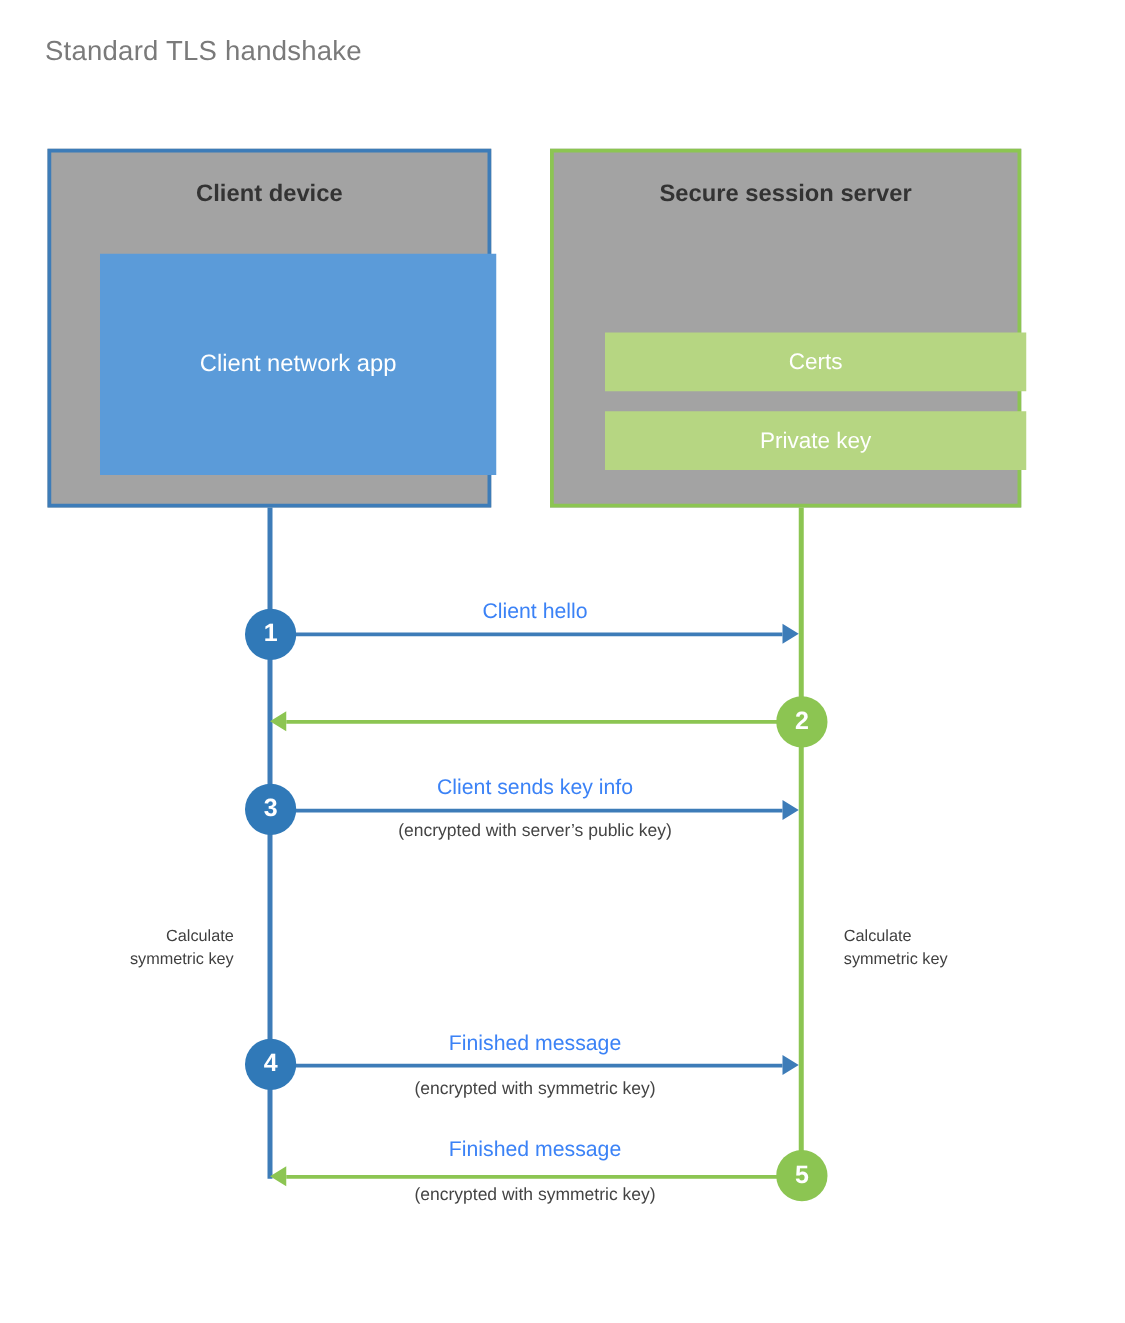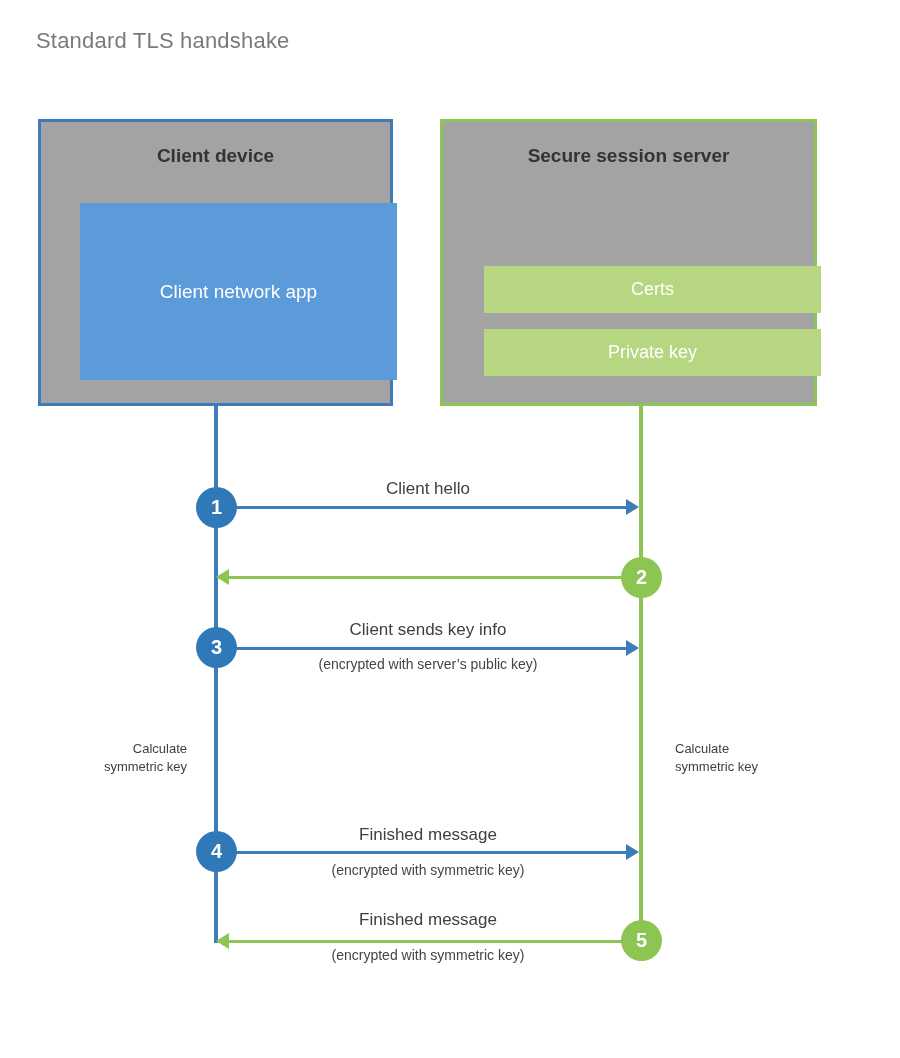--- a/index.html
+++ b/index.html
@@ -144,21 +144,21 @@
     align-items: center;
     justify-content: center;
   }
   .step-circle.blue { background: #3079b8; }
   .step-circle.green { background: #8cc552; }
 
   
   .msg-label {
     position: absolute;
     font-size: 17px;
-    color: #404040;
+    color: #3b82f6;
     text-align: center;
     white-space: nowrap;
   }
   .msg-sub {
     position: absolute;
     font-size: 14px;
     color: #444444;
     text-align: center;
     white-space: nowrap;
   }

